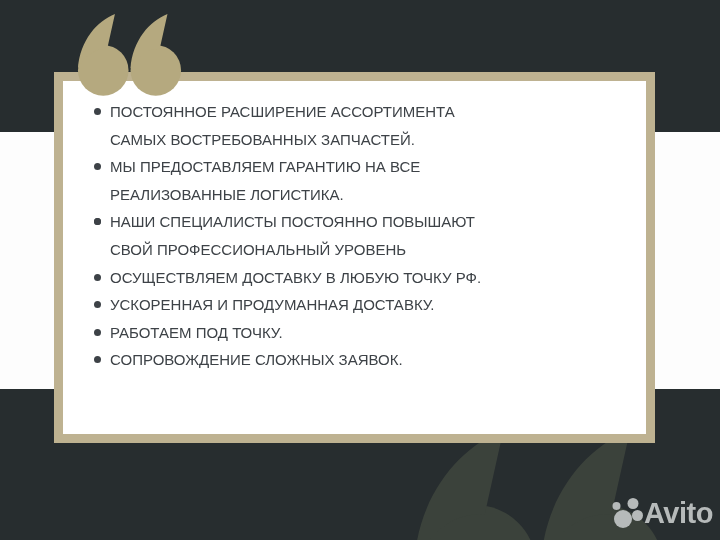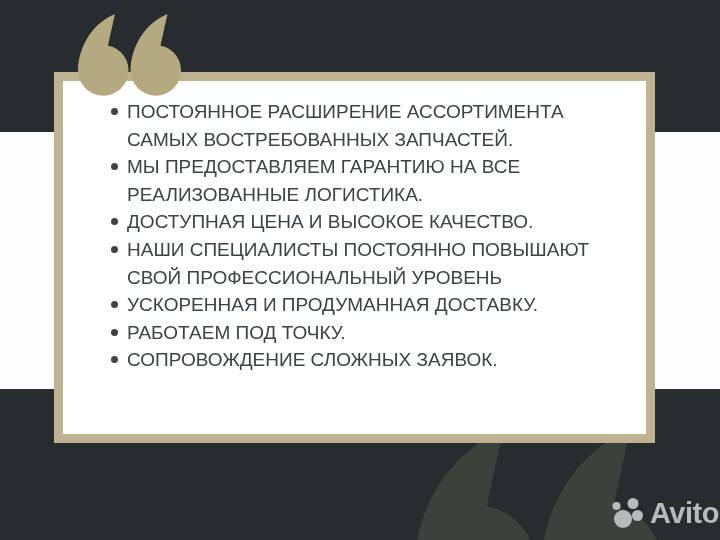--- a/index.html
+++ b/index.html
@@ -17,33 +17,33 @@
   }
   .card{
     position:absolute;left:54px;top:72px;width:601px;height:371px;
     box-sizing:border-box;background:#ffffff;border:9px solid #beb291;
   }
   .open-quote{
     position:absolute;left:77px;top:14px;width:107px;height:83px;
     color:#b5a97f;
   }
   .bullets{
-    position:absolute;left:48px;top:17px;width:548px;
+    position:absolute;left:31px;top:17px;width:548px;
     margin:0;padding:0;list-style:none;
-    color:#3d4247;font-size:19px;line-height:27.6px;font-weight:400;
+    color:#3d4247;font-size:15px;line-height:27.6px;font-weight:400;
   }
   .bullets li{position:relative;padding-left:16px;}
   .bullets .dot{
     position:absolute;left:0;top:10px;width:7px;height:7px;border-radius:50%;
     background:#3d4247;
   }
   .bullets .txt{white-space:pre-line;}
   .brand{
     position:absolute;left:610px;top:493px;height:40px;
-    display:flex;align-items:center;gap:6px;color:#b6baba;
+    display:flex;align-items:center;color:#b6baba;
   }
   .brand .mark{width:34px;height:30px;}
   .brand .wordmark{
     font-size:29px;font-weight:700;letter-spacing:-0.5px;color:#b6baba;
   }
 </style>
 </head>
 <body>
 
 <div class="stage">
@@ -64,26 +64,29 @@
         <span class="txt">ПОСТОЯННОЕ РАСШИРЕНИЕ АССОРТИМЕНТА
 САМЫХ ВОСТРЕБОВАННЫХ ЗАПЧАСТЕЙ.</span>
       </li>
       <li>
         <span class="dot"></span>
         <span class="txt">МЫ ПРЕДОСТАВЛЯЕМ ГАРАНТИЮ НА ВСЕ
 РЕАЛИЗОВАННЫЕ ЛОГИСТИКА.</span>
       </li>
       <li>
         <span class="dot"></span>
-        <span class="txt">ДОСТУПНАЯ ЦЕНА И ВЫСОКОЕ КАЧЕСТВО.</span>
       </li>
       <li>
         <span class="dot"></span>
         <span class="txt">НАШИ СПЕЦИАЛИСТЫ ПОСТОЯННО ПОВЫШАЮТ
 СВОЙ ПРОФЕССИОНАЛЬНЫЙ УРОВЕНЬ</span>
+      </li>
+      <li>
+        <span class="dot"></span>
+        <span class="txt">ОСУЩЕСТВЛЯЕМ ДОСТАВКУ В ЛЮБУЮ ТОЧКУ РФ.</span>
       </li>
       <li>
         <span class="dot"></span>
         <span class="txt">УСКОРЕННАЯ И ПРОДУМАННАЯ ДОСТАВКУ.</span>
       </li>
       <li>
         <span class="dot"></span>
         <span class="txt">РАБОТАЕМ ПОД ТОЧКУ.</span>
       </li>
       <li>

